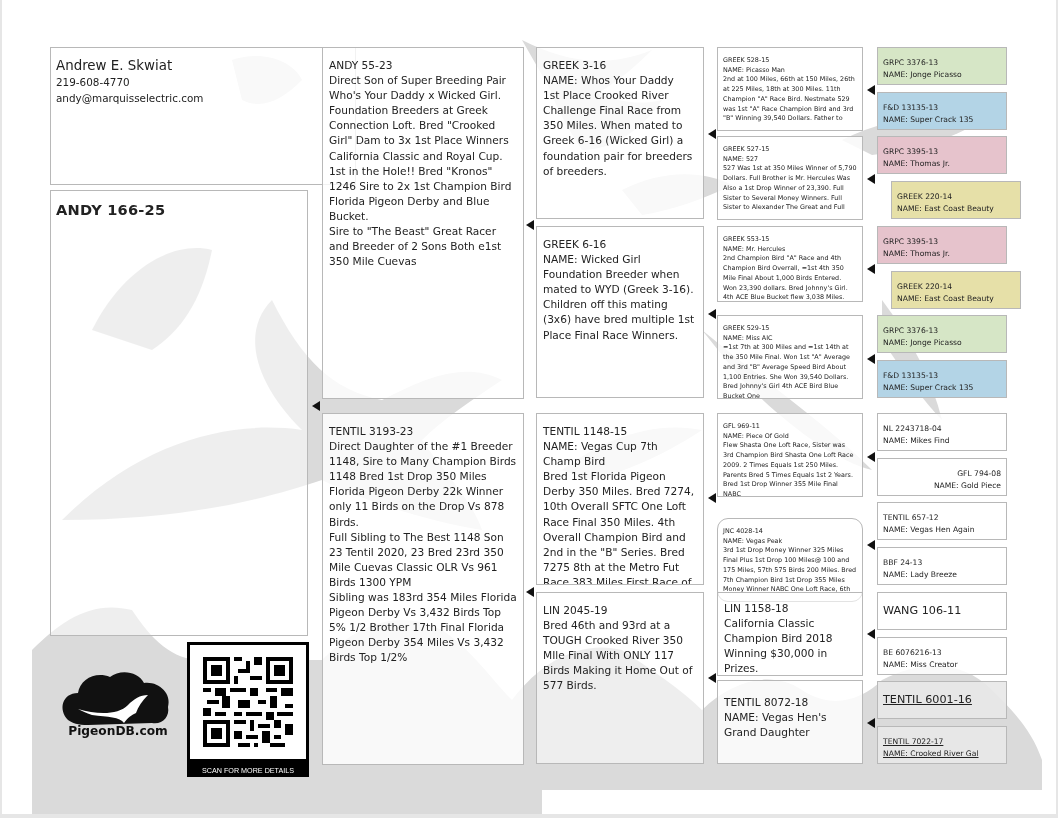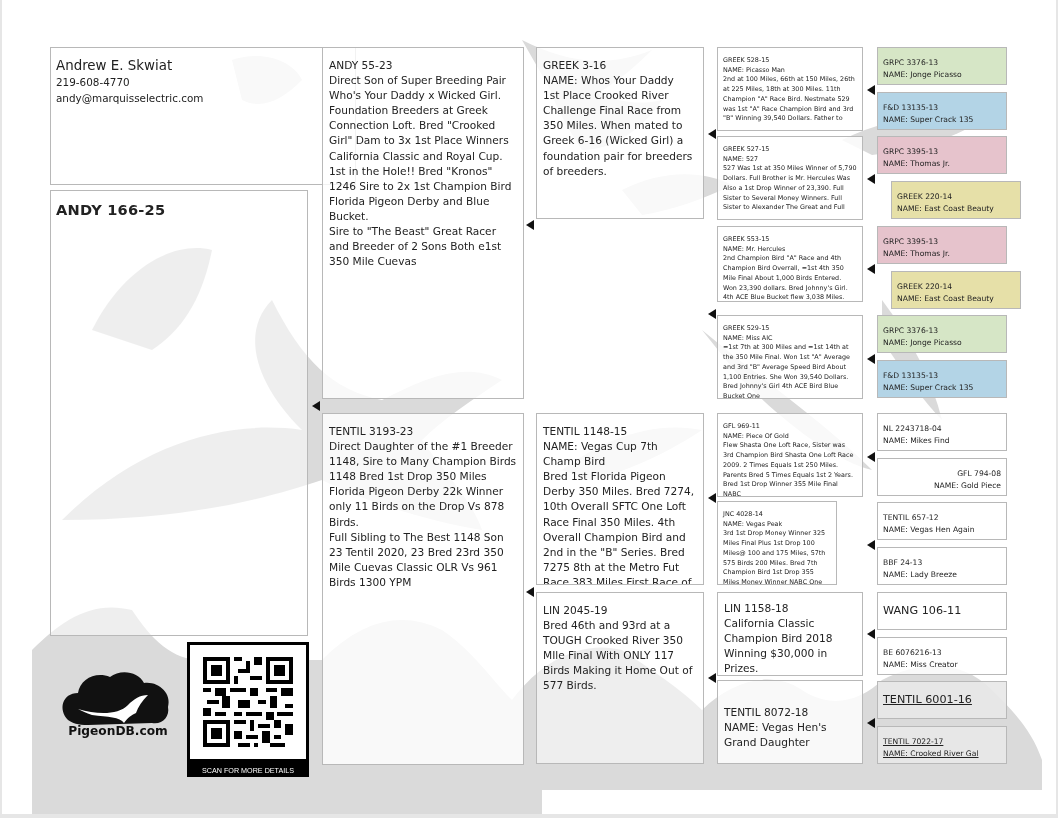--- a/index.html
+++ b/index.html
@@ -64,30 +64,36 @@
     <span class="line">ANDY 55-23</span>
     <span class="line">Direct Son of Super Breeding Pair Who's Your Daddy x Wicked Girl. Foundation Breeders at Greek Connection Loft.  Bred "Crooked Girl" Dam to 3x 1st Place Winners California Classic and Royal Cup. 1st in the Hole!! Bred "Kronos" 1246 Sire to 2x 1st Champion Bird Florida Pigeon Derby and Blue Bucket.</span>
     <span class="line">Sire to "The Beast" Great Racer and Breeder of 2 Sons Both e1st 350 Mile Cuevas</span>
   </div>
   <div class="arrow" style="left:524px;top:220px;"></div>
 
   <div class="box big" style="left:320px;top:413px;width:202px;height:352px;">
     <span class="line">TENTIL 3193-23</span>
     <span class="line">Direct Daughter of the #1 Breeder 1148, Sire to Many Champion Birds 1148 Bred 1st Drop 350 Miles Florida Pigeon Derby 22k Winner only 11 Birds on the Drop Vs 878 Birds.</span>
     <span class="line">Full Sibling to The Best 1148 Son 23 Tentil 2020, 23 Bred 23rd 350 Mile Cuevas Classic OLR Vs 961 Birds 1300 YPM</span>
+    <span class="line">Sibling was 183rd 354 Miles Florida Pigeon Derby Vs 3,432 Birds Top 5% 1/2 Brother 17th Final Florida Pigeon Derby 354 Miles Vs 3,432 Birds Top 1/2%</span>
   </div>
   <div class="arrow" style="left:524px;top:587px;"></div>
 
   <div class="box mid" style="left:534px;top:47px;width:168px;height:172px;">
     <span class="line">GREEK 3-16</span>
     <span class="line">NAME: Whos Your Daddy</span>
     <span class="line">1st Place Crooked River Challenge Final Race from 350 Miles. When mated to Greek 6-16 (Wicked Girl) a foundation pair for breeders of breeders.</span>
   </div>
   <div class="arrow" style="left:706px;top:129px;"></div>
 
+  <div class="box mid" style="left:534px;top:226px;width:168px;height:172px;">
+    <span class="line">GREEK 6-16</span>
+    <span class="line">NAME: Wicked Girl</span>
+    <span class="line">Foundation Breeder when mated to WYD (Greek 3-16). Children off this mating (3x6) have bred multiple 1st Place Final Race Winners.</span>
+  </div>
   <div class="arrow" style="left:706px;top:309px;"></div>
 
   <div class="box mid" style="left:534px;top:413px;width:168px;height:172px;">
     <span class="line">TENTIL 1148-15</span>
     <span class="line">NAME: Vegas Cup 7th Champ Bird</span>
     <span class="line">Bred 1st Florida Pigeon Derby 350 Miles. Bred 7274, 10th Overall SFTC One Loft Race Final 350 Miles. 4th Overall Champion Bird and 2nd in the "B" Series. Bred 7275 8th at the Metro Fut Race 383 Miles First Race of His Career.</span>
   </div>
   <div class="arrow" style="left:706px;top:493px;"></div>
 
   <div class="box mid" style="left:534px;top:592px;width:168px;height:172px;background:rgba(255,255,255,0.55);">
@@ -124,34 +130,34 @@
   </div>
   <div class="arrow" style="left:865px;top:354px;"></div>
 
   <div class="box small" style="left:715px;top:413px;width:146px;height:84px;">
     <span class="line">GFL 969-11</span>
     <span class="line">NAME: Piece Of Gold</span>
     <span class="line">Flew Shasta One Loft Race, Sister was 3rd Champion Bird Shasta One Loft Race 2009. 2 Times Equals 1st 250 Miles. Parents Bred 5 Times Equals 1st 2 Years. Bred 1st Drop Winner 355 Mile Final NABC</span>
   </div>
   <div class="arrow" style="left:865px;top:452px;"></div>
 
-  <div class="box small" style="left:715px;top:501px;width:120px;height:84px;">
+  <div class="box small" style="left:715px;top:518px;width:146px;height:84px;border-radius:11px;">
     <span class="line">JNC 4028-14</span>
     <span class="line">NAME: Vegas Peak</span>
     <span class="line">3rd 1st Drop Money Winner 325 Miles Final Plus 1st Drop 100 Miles@ 100 and 175 Miles, 57th 575 Birds 200 Miles. Bred 7th Champion Bird 1st Drop 355 Miles Money Winner NABC One Loft Race, 6th</span>
   </div>
   <div class="arrow" style="left:865px;top:540px;"></div>
 
   <div class="box mid" style="left:715px;top:592px;width:146px;height:84px;padding-top:8px;background:rgba(255,255,255,0.6);">
     <span class="line">LIN 1158-18</span>
     <span class="line">California Classic Champion Bird 2018 Winning $30,000 in Prizes.</span>
   </div>
   <div class="arrow" style="left:865px;top:629px;"></div>
 
-  <div class="box mid" style="left:715px;top:680px;width:146px;height:84px;padding-top:24px;">
+  <div class="box mid" style="left:715px;top:680px;width:146px;height:84px;padding-top:14px;">
     <span class="line">TENTIL 8072-18</span>
     <span class="line">NAME: Vegas Hen's Grand Daughter</span>
   </div>
   <div class="arrow" style="left:865px;top:718px;"></div>
 
   <div class="box tiny green" style="left:875px;top:47px;width:130px;height:38px;">
     <span class="line">GRPC 3376-13</span>
     <span class="line">NAME: Jonge Picasso</span>
   </div>
   <div class="box tiny blue" style="left:875px;top:92px;width:130px;height:38px;">

